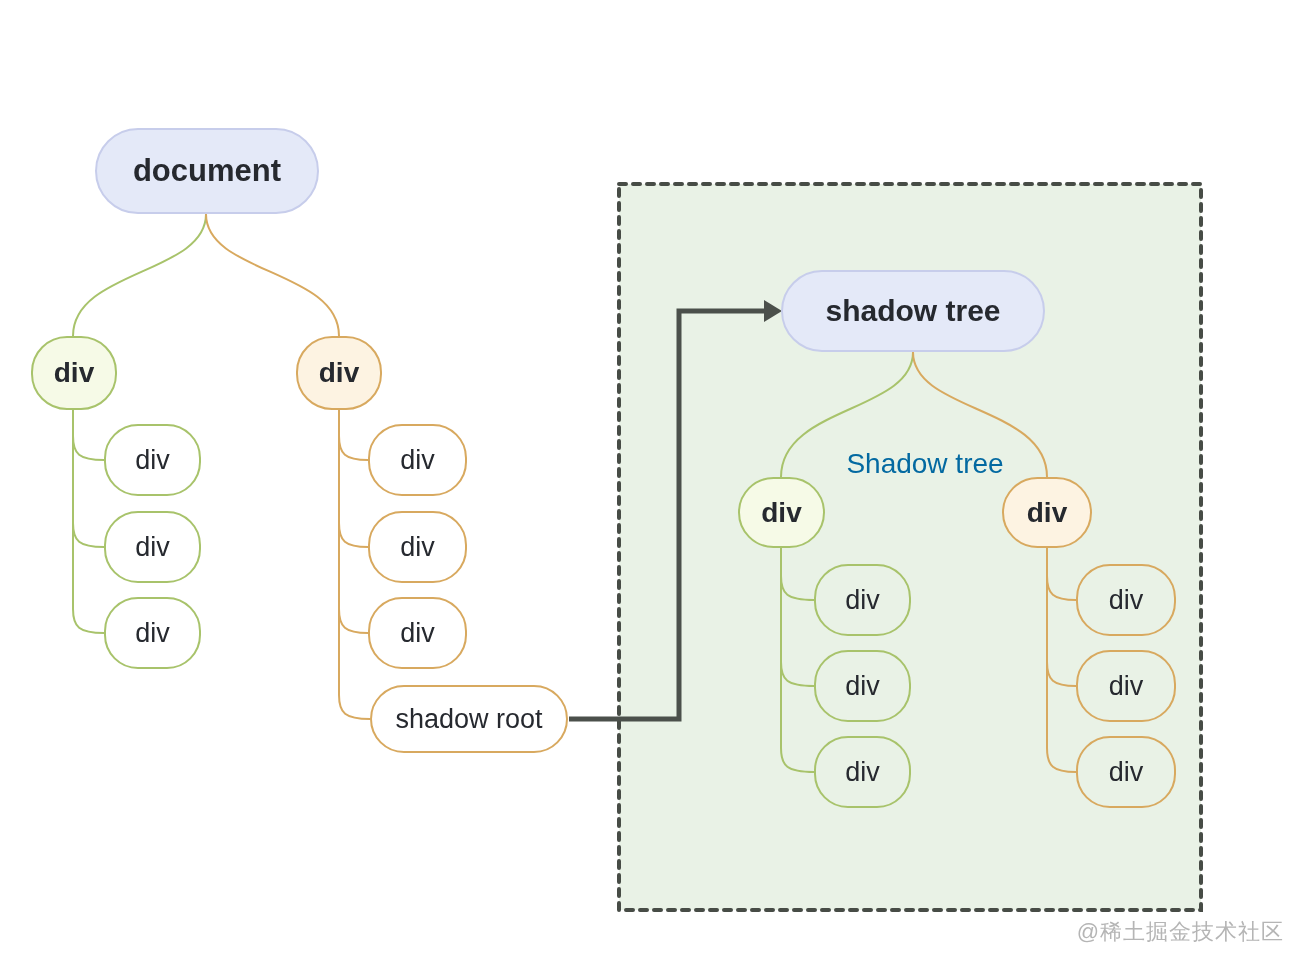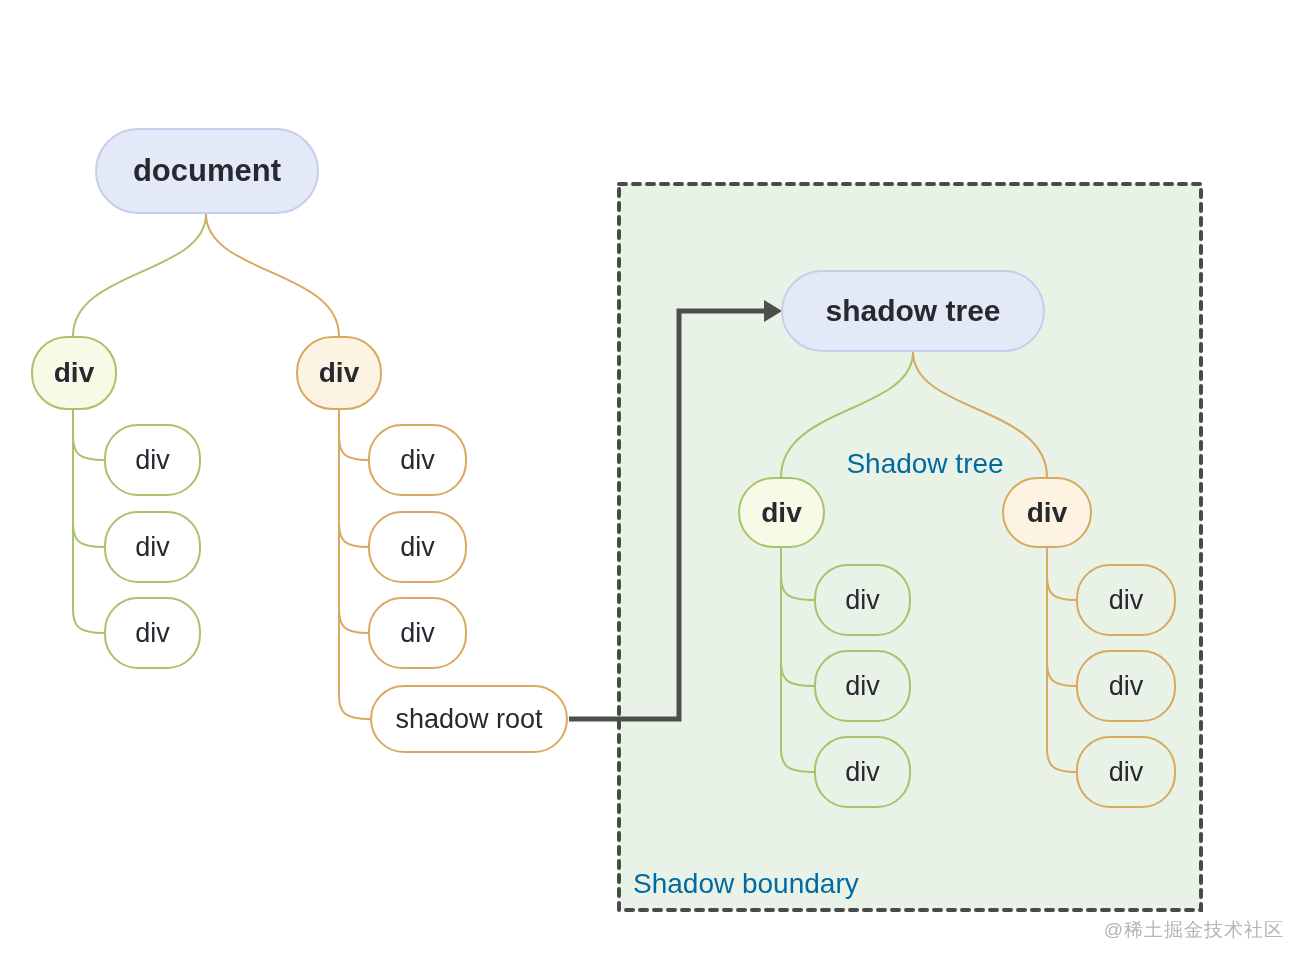--- a/index.html
+++ b/index.html
@@ -47,21 +47,21 @@
   .n-slc3{left:814px;top:736px;width:97px;height:72px;}
   .n-src1{left:1076px;top:564px;width:100px;height:72px;}
   .n-src2{left:1076px;top:650px;width:100px;height:72px;}
   .n-src3{left:1076px;top:736px;width:100px;height:72px;}
   
   .txt{
     position:absolute;color:#0369a1;z-index:2;white-space:nowrap;
   }
   .t-shadow-tree{left:841px;top:448px;width:168px;font-size:28px;text-align:center;}
   .t-shadow-boundary{left:633px;top:868px;font-size:28px;}
-  .t-watermark{right:20px;top:917px;font-size:19px;color:#b5b5b5;letter-spacing:1px;z-index:2;}
+  .t-watermark{right:20px;top:917px;font-size:22px;color:#b5b5b5;letter-spacing:1px;z-index:2;}
 </style>
 </head>
 <body>
 
 <div class="canvas">
 
   <svg class="layer" viewBox="0 0 1304 965" xmlns="http://www.w3.org/2000/svg">
 
     <rect x="619" y="184" width="582" height="726" fill="#e9f2e6" stroke="#474c46" stroke-width="4" stroke-dasharray="7 7" stroke-linecap="round"></rect>
 
@@ -123,17 +123,16 @@
   <div class="node orange-fill n-div-big n-s-r-div">div</div>
 
   <div class="node green-line transparent n-div-sm n-slc1">div</div>
   <div class="node green-line transparent n-div-sm n-slc2">div</div>
   <div class="node green-line transparent n-div-sm n-slc3">div</div>
 
   <div class="node orange-line transparent n-div-sm n-src1">div</div>
   <div class="node orange-line transparent n-div-sm n-src2">div</div>
   <div class="node orange-line transparent n-div-sm n-src3">div</div>
 
-  <div class="txt t-shadow-boundary">Shadow boundary</div>
 
   <div class="txt t-watermark">@稀土掘金技术社区</div>
 
 </div>
 
 </body></html>

